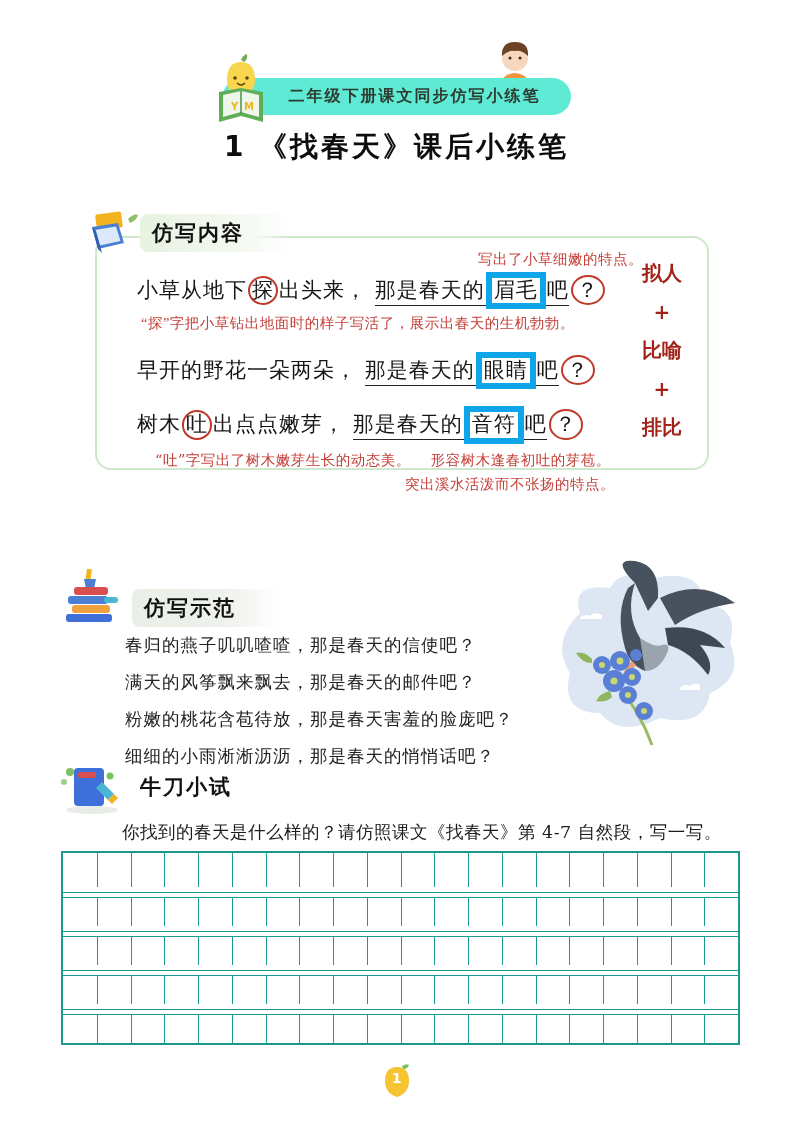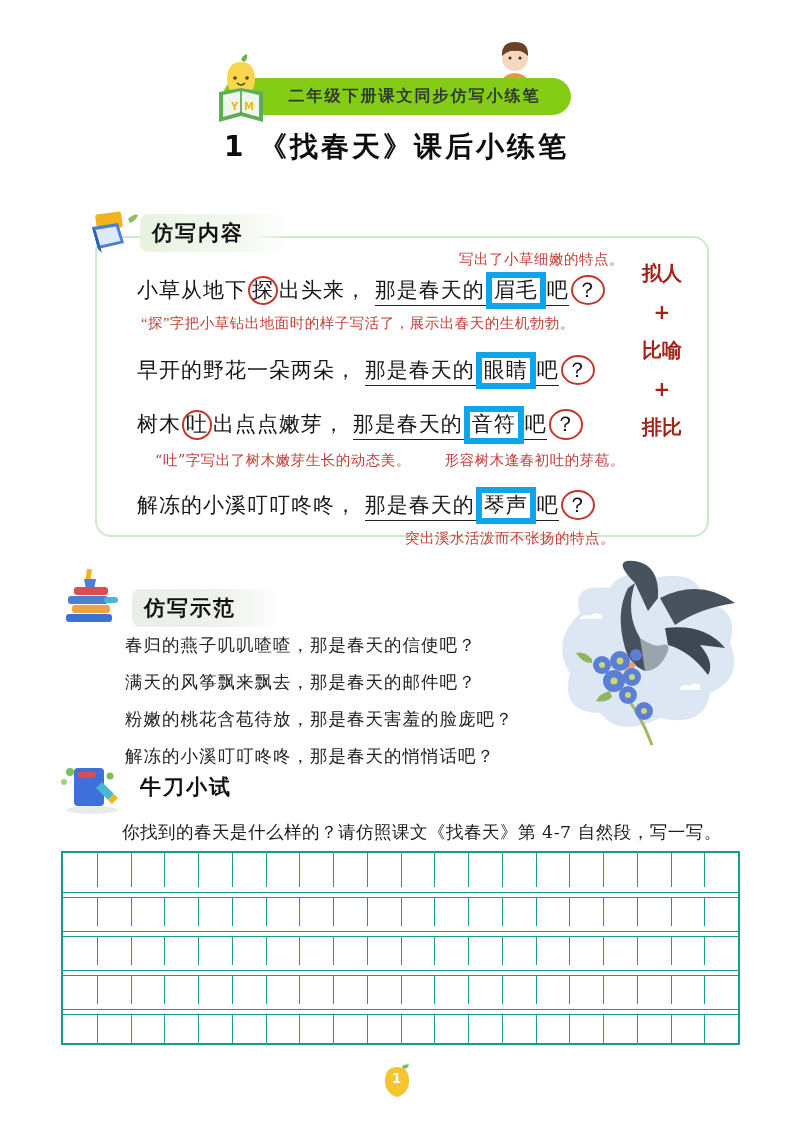--- a/index.html
+++ b/index.html
@@ -3,59 +3,59 @@
 <meta charset="utf-8">
 <style>
   * { margin:0; padding:0; box-sizing:border-box; }
   html,body { background:#ffffff; }
   body { font-family:"DejaVu Serif","Liberation Serif",serif; }
   .page { position:relative; width:793px; height:1122px; margin:0 auto; background:#fff; overflow:hidden; }
 
   
   .banner-wrap { position:absolute; top:78px; left:50%; transform:translateX(-50%); }
   .boy-svg { position:absolute; right:18px; top:-40px; z-index:0; }
-  .banner { position:relative; z-index:1; background:#84cc16; border-radius:22px;
+  .banner { position:relative; z-index:1; background:#5eead4; border-radius:22px;
             padding:8px 30px 8px 66px; }
   .banner-text { font-family:"DejaVu Sans","Liberation Sans",sans-serif; font-weight:bold;
                  font-size:16px; color:#2f3b2f; letter-spacing:2px; white-space:nowrap; }
   .mascot-svg { position:absolute; left:-14px; top:-24px; z-index:2; }
 
   .page-title { position:absolute; top:128px; width:100%; text-align:center;
                 font-family:"DejaVu Sans","Liberation Sans",sans-serif; font-weight:bold;
                 font-size:28px; color:#0d0d0d; letter-spacing:3px; }
 
   
   .sec-header { position:absolute; display:flex; align-items:center; z-index:3; }
   .sec-label { font-family:Liberation Sans, sans-serif; font-weight:bold;
                font-size:21px; color:#111; padding:5px 46px 5px 12px; border-radius:8px;
                letter-spacing:2px; white-space:nowrap; }
   .sec-label.green { background:linear-gradient(to right,#e7f2e0,#f6faf3 75%,rgba(246,250,243,0)); }
   .sec-label.gray  { background:linear-gradient(to right,#eaeeე8,#eef1ec 60%,rgba(238,241,236,0)); }
   .sec-label.gray2 { background:linear-gradient(to right,#e9efe6,#eef1ec 60%,rgba(238,241,236,0));margin-top:24px; }
 
   
-  .content-box { position:absolute; left:95px; top:236px; width:614px; height:301px;
+  .content-box { position:absolute; left:95px; top:236px; width:614px; height:234px;
                  border:2px solid #cfe7cb; border-radius:16px; background:#fff;
-                 padding:12px 79px 10px 40px; }
+                 padding:12px 60px 10px 40px; }
   .techniques { position:absolute; top:22px; right:8px; width:74px; display:flex;
                 flex-direction:column; align-items:center; gap:13px;
                 font-weight:bold; font-size:20px; color:#a32218; }
   .sentence { font-size:21px; color:#161616; white-space:nowrap; letter-spacing:1px; }
   .circled { display:inline-block; border:2px solid #c0392b; border-radius:50%;
              padding:0 2px; margin:0 1px; line-height:1.2; }
   .rbox { display:inline-block; border:6px solid #0ea5e9; padding:0 2px; margin:0 1px; line-height:1.2; }
   .uline { border-bottom:1.6px solid #222; padding-bottom:3px; }
   .q-circ { display:inline-block; border:2px solid #c0392b; border-radius:50%;
             padding:0 4px; margin-left:2px; line-height:1.25; color:#161616; }
   .note { font-size:14.5px; color:#c5403a; letter-spacing:0.5px; white-space:nowrap;margin-left:18px; }
   .n-above { text-align:right; padding-right:4px; margin-bottom:3px; }
   .n-under { margin:5px 0 0 4px;font-family:Liberation Serif, serif; }
   .gap-lg { margin-top:19px; }
   .gap-md { margin-top:17px; }
-  .note-row { display:flex; gap:16px; margin-top:7px; }
+  .note-row { display:flex; gap:2px; margin-top:7px; }
   .n-right-sm { margin:3px 0 0 256px; }
   .n-right-lg { margin:5px 0 0 268px; }
 
   
   .demo-lines { position:absolute; left:125px; top:633px; }
   .demo-line { font-size:17.5px; color:#222; letter-spacing:1px; margin-bottom:13px; white-space:nowrap; }
   .swallow-svg { position:absolute; left:540px; top:553px; }
 
   
   .instruction { position:absolute; left:122px; top:820px; font-size:17.5px; color:#1c1c1c;
@@ -133,42 +133,41 @@
     <div class="note n-under">“探”字把小草钻出地面时的样子写活了，展示出春天的生机勃勃。</div>
 
     <div class="sentence gap-lg"><span>早开的野花一朵两朵， </span><span class="uline"><span>那是春天的</span><span class="rbox">眼睛</span><span>吧</span></span><span class="q-circ">？</span></div>
 
     <div class="sentence gap-md"><span>树木</span><span class="circled">吐</span><span>出点点嫩芽， </span><span class="uline"><span>那是春天的</span><span class="rbox">音符</span><span>吧</span></span><span class="q-circ">？</span></div>
     <div class="note-row">
       <span class="note">“吐”字写出了树木嫩芽生长的动态美。</span>
       <span class="note">形容树木逢春初吐的芽苞。</span>
     </div>
 
-    <div class="sentence gap-md"><span>解冻的小溪叮叮咚咚， </span><span class="uline"><span>那是春天的</span><span class="rbox">琴声</span><span>吧</span></span><span class="q-circ">？</span></div>
     <div class="note n-right-lg">突出溪水活泼而不张扬的特点。</div>
   </div>
 
   <div class="sec-header" style="left:58px; top:565px;">
     <svg width="74" height="58" viewBox="0 0 74 58">
       <rect x="28" y="2" width="5" height="14" fill="#f3b31f" transform="rotate(8 30 9)"></rect>
       <path d="M26 12 L38 12 L36 22 L28 22 Z" fill="#4a7fd4"></path>
       <rect x="16" y="20" width="34" height="8" rx="3" fill="#d94f4f"></rect>
       <rect x="10" y="29" width="40" height="8" rx="3" fill="#4a7fd4"></rect>
       <rect x="14" y="38" width="38" height="8" rx="3" fill="#f0a23c"></rect>
       <rect x="8" y="47" width="46" height="8" rx="3" fill="#3f6fd8"></rect>
       <rect x="46" y="30" width="14" height="6" rx="3" fill="#49b6d6"></rect>
     </svg>
     <span class="sec-label gray2">仿写示范</span>
   </div>
 
   <div class="demo-lines">
     <div class="demo-line">春归的燕子叽叽喳喳，那是春天的信使吧？</div>
     <div class="demo-line">满天的风筝飘来飘去，那是春天的邮件吧？</div>
     <div class="demo-line">粉嫩的桃花含苞待放，那是春天害羞的脸庞吧？</div>
-    <div class="demo-line">解冻的小溪叮叮咚咚，那是春天的悄悄话吧？</div>
+    <div class="demo-line">细细的小雨淅淅沥沥，那是春天的悄悄话吧？</div>
   </div>
 
   <svg class="swallow-svg" width="215" height="200" viewBox="0 0 215 200">
     <path d="M40 60 Q30 30 70 35 Q80 15 115 25 Q160 15 165 50 Q200 55 190 90 Q205 125 170 140 Q165 175 120 165 Q80 185 60 160 Q20 160 30 120 Q10 90 40 60 Z" fill="#dde7f4"></path>
     <path d="M40 65 Q44 60 50 63 Q54 58 62 62 L62 66 L40 66 Z" fill="#ffffff"></path>
     <path d="M140 135 Q144 130 150 133 Q154 129 160 132 L160 137 L140 137 Z" fill="#ffffff"></path>
 
     <path d="M95 30 Q70 5 95 8 Q120 12 118 45 L108 58 Z" fill="#47525e"></path>
     <path d="M120 45 Q160 25 195 50 Q160 55 135 72 Z" fill="#47525e"></path>
     <path d="M125 75 Q165 70 185 95 L160 92 Q175 110 168 122 Q150 98 128 92 Z" fill="#3d4854"></path>

